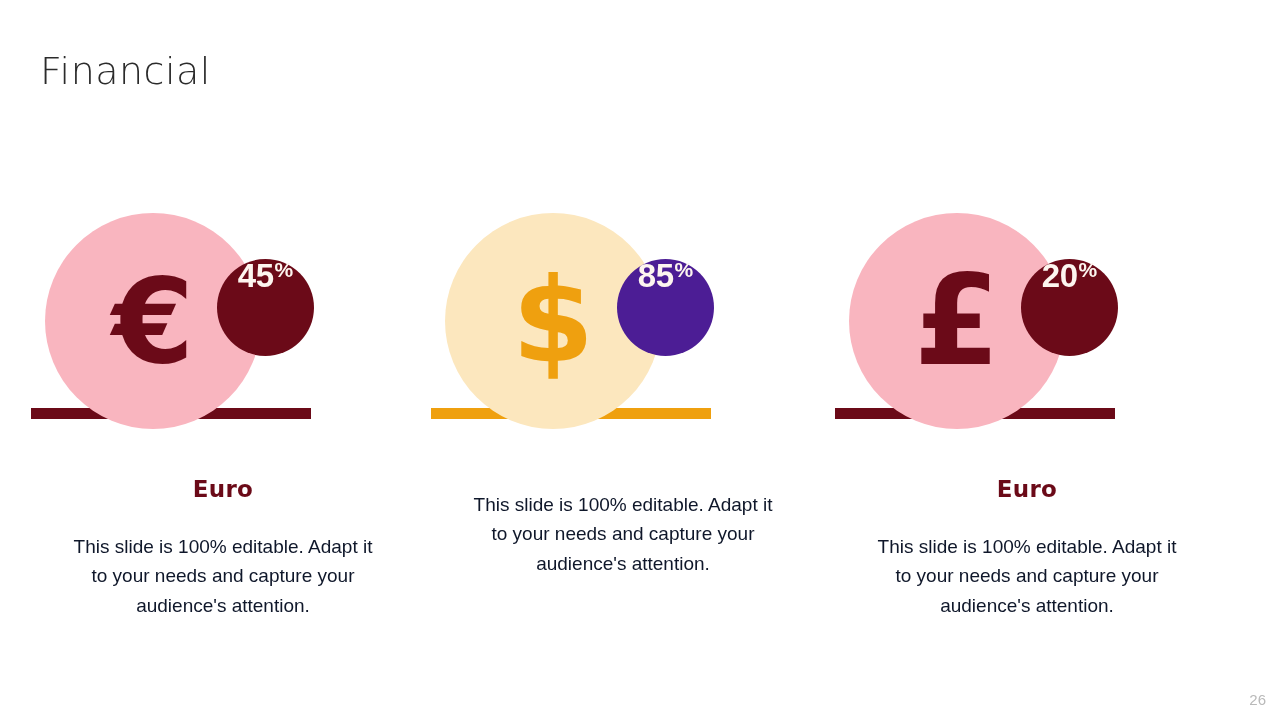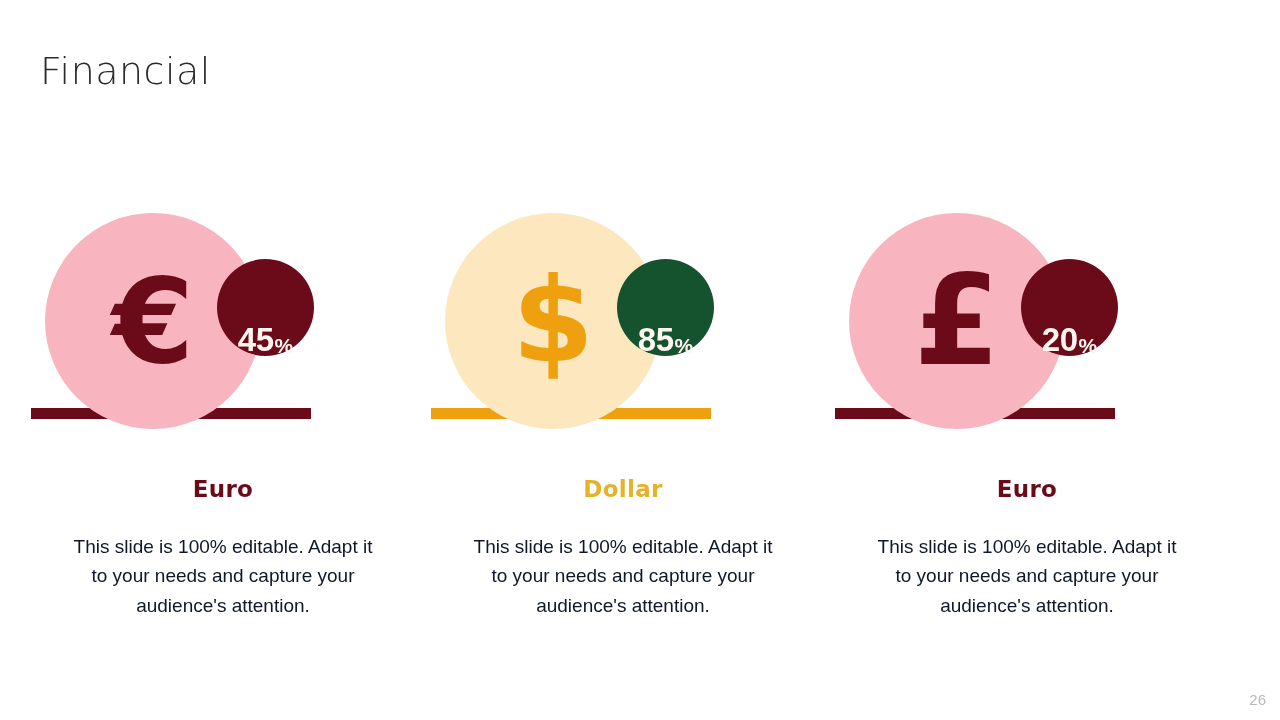--- a/index.html
+++ b/index.html
@@ -99,21 +99,21 @@
 
   .badge {
     position: absolute;
     left: 194px;
     top: 59px;
     width: 97px;
     height: 97px;
     border-radius: 50%;
     z-index: 3;
     display: flex;
-    align-items: flex-end;
+    align-items: flex-start;
     justify-content: center;
   }
   .badge-value {
     font-size: 33px;
     font-weight: bold;
     color: #fdf5ef;
     letter-spacing: -0.5px;
     line-height: 1;
   }
   .badge-pct {
@@ -179,27 +179,26 @@
         <div class="caption-body">This slide is 100% editable. Adapt it to your needs and capture your audience's attention.</div>
       </div>
     </div>
 
     <div class="column col-dollar">
       <div class="graphic">
         <div class="bar" style="background-color: rgb(239, 160, 15);"></div>
         <div class="big-circle" style="background-color: rgb(252, 231, 190);">
           <span class="currency-glyph dollar-glyph" style="color: rgb(239, 160, 15);">$</span>
         </div>
-        <div class="badge" style="background-color: #14532d;">
+        <div class="badge" style="background-color: #4c1d95;">
           <span class="badge-value">85</span>
           <span class="badge-pct">%</span>
         </div>
       </div>
       <div class="caption">
-        <div class="caption-title" style="color: rgb(229, 178, 41);">Dollar</div>
         <div class="caption-body">This slide is 100% editable. Adapt it to your needs and capture your audience's attention.</div>
       </div>
     </div>
 
     <div class="column col-pound">
       <div class="graphic">
         <div class="bar" style="background-color: rgb(107, 10, 24);"></div>
         <div class="big-circle" style="background-color: rgb(249, 181, 191);">
           <span class="currency-glyph pound-glyph" style="color: rgb(107, 10, 24);">£</span>
         </div>

